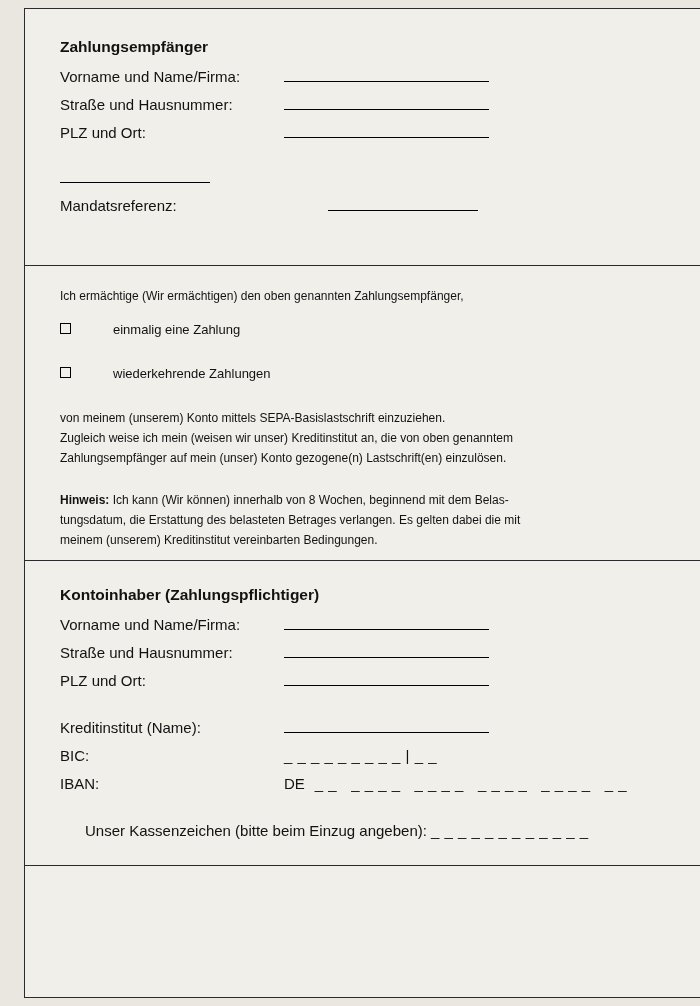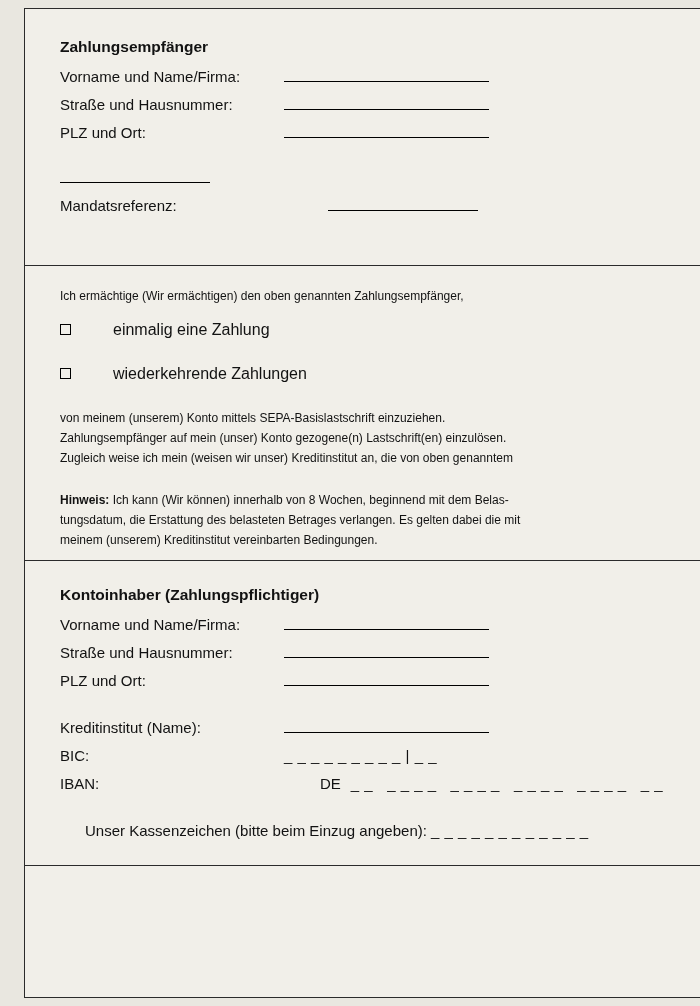--- a/index.html
+++ b/index.html
@@ -34,35 +34,35 @@
     display:inline-block;
     height:15px;
     border-bottom:1.6px solid #000;
     vertical-align:baseline;
   }
   .w205 { width:205px; }
   .w150 { width:150px; }
 
   .para { font-size:12px; line-height:20px; }
   .intro { margin-bottom:14px; }
-  .opt   { font-size:16px; line-height:19px; margin-bottom:25px; }
+  .opt   { font-size:13px; line-height:19px; margin-bottom:25px; }
   .checkbox {
     display:inline-block;
     width:11px; height:11px;
     border:1.5px solid #000;
     background:transparent;
     margin-right:42px;
     vertical-align:baseline;
   }
   .body-para { margin-top:12px; }
   .note-para { margin-top:22px; }
   .note-para strong { font-weight:bold; }
 
   .mono-blank { white-space:pre; font-size:15px; letter-spacing:0.5px; }
-  .iban-prefix { display:inline-block; margin-right:10px;margin-left:36px; }
+  .iban-prefix { display:inline-block; margin-right:10px; }
   .ref-row { white-space:pre; }
 </style>
 </head>
 <body>
 
 <div class="page">
 
   <section class="sec1">
     <h2 class="title">Zahlungsempfänger</h2>
 
@@ -89,22 +89,22 @@
 
     <div class="opt">
       <span class="checkbox"></span><span>einmalig eine Zahlung</span>
     </div>
     <div class="opt">
       <span class="checkbox"></span><span>wiederkehrende Zahlungen</span>
     </div>
 
     <div class="para body-para">
       <div>von meinem (unserem) Konto mittels SEPA-Basislastschrift einzuziehen.</div>
+      <div>Zugleich weise ich mein (weisen wir unser) Kreditinstitut an, die von oben genanntem</div>
       <div>Zahlungsempfänger auf mein (unser) Konto gezogene(n) Lastschrift(en) einzulösen.</div>
-      <div>Zugleich weise ich mein (weisen wir unser) Kreditinstitut an, die von oben genanntem</div>
     </div>
 
     <div class="para note-para">
       <div><strong>Hinweis:</strong> <span>Ich kann (Wir können) innerhalb von 8 Wochen, beginnend mit dem Belas-</span></div>
       <div>tungsdatum, die Erstattung des belasteten Betrages verlangen. Es gelten dabei die mit</div>
       <div>meinem (unserem) Kreditinstitut vereinbarten Bedingungen.</div>
     </div>
   </section>
 
   <section class="sec3">

